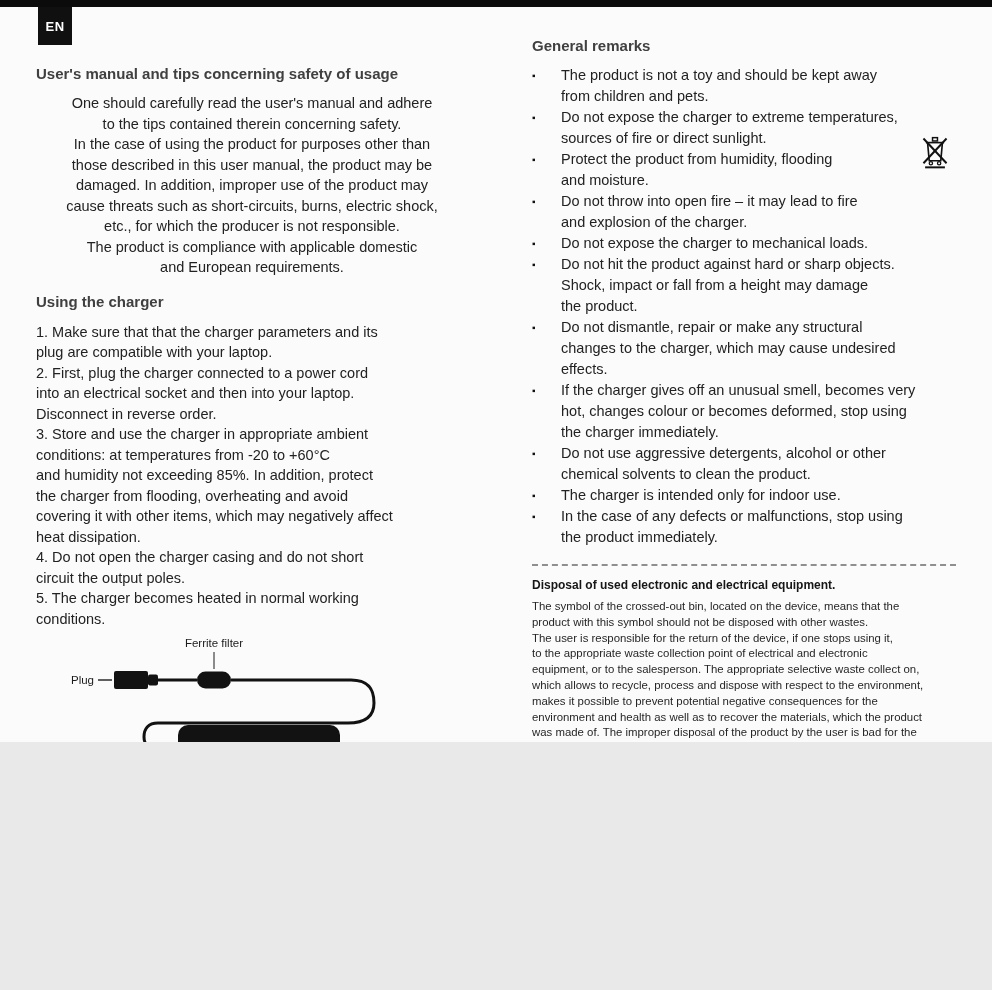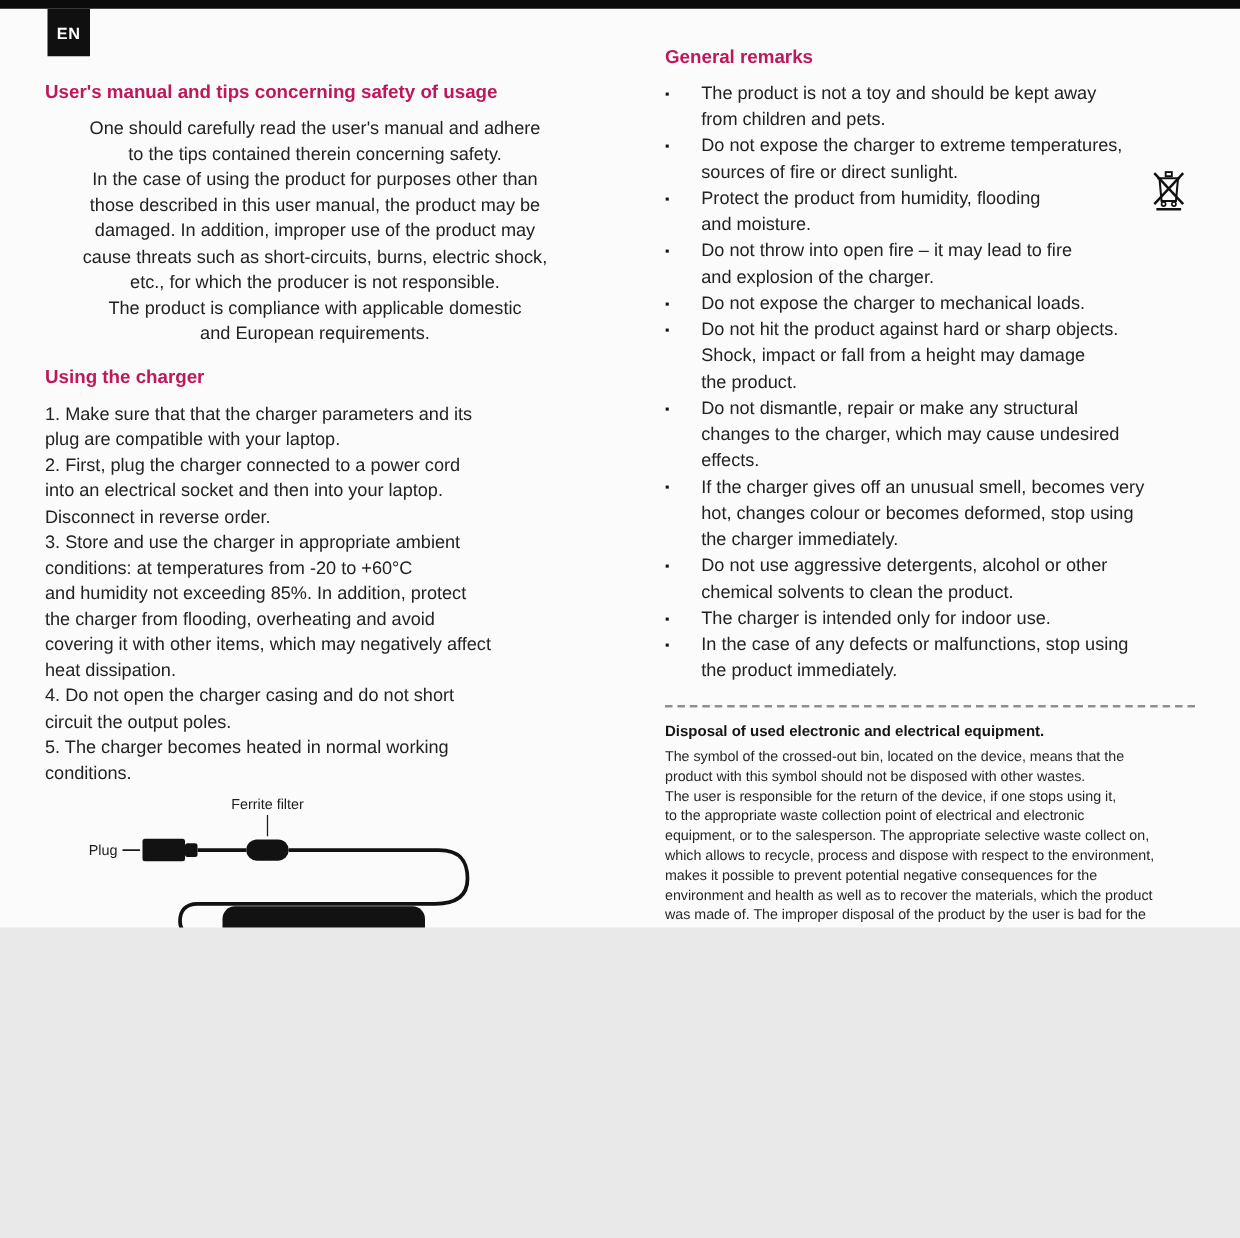--- a/index.html
+++ b/index.html
@@ -3,21 +3,21 @@
 <meta charset="utf-8">
 <style>
   html,body{margin:0;padding:0;}
   body{width:992px;height:990px;background:#e9e9e9;font-family:"Liberation Sans",sans-serif;}
   .page{position:relative;width:992px;height:742px;background:#fbfbfb;overflow:hidden;color:#1d1d1d;}
   .top-strip{position:absolute;top:0;left:0;width:992px;height:7px;background:#0b0b0b;}
   .lang-badge{position:absolute;left:38px;top:7px;width:34px;height:38px;background:#101010;color:#fff;
     display:flex;align-items:center;justify-content:center;font-weight:700;font-size:13px;letter-spacing:.5px;}
   .col-left{position:absolute;left:36px;top:64px;width:432px;}
   .col-right{position:absolute;left:532px;top:36px;width:426px;}
-  h2{font-size:15px;font-weight:700;margin:14px 0 9px 0;line-height:20px;color:#be185d;}
+  h2{font-size:15px;font-weight:700;margin:14px 0 9px 0;line-height:20px;color:#404040;}
   h2.first{margin-top:0;}
   .body{font-size:14.5px;line-height:20.5px;margin:0;color:#222;}
   .pre{white-space:pre-line;}
   .para{margin:8px 0 0 0;text-align:center;}
   .step{margin:0;}
   .steps{margin-top:10px;}
   .bullet-list{list-style:none;margin:8px 0 0 0;padding:0;}
   .bullet-list li{display:flex;margin:0;}
   .bullet-list .marker{flex:0 0 14px;font-size:10px;line-height:21px;color:#111;}
   .bullet-list .btxt{font-size:14.5px;line-height:21px;white-space:pre-line;color:#222;margin-left:15px;}

